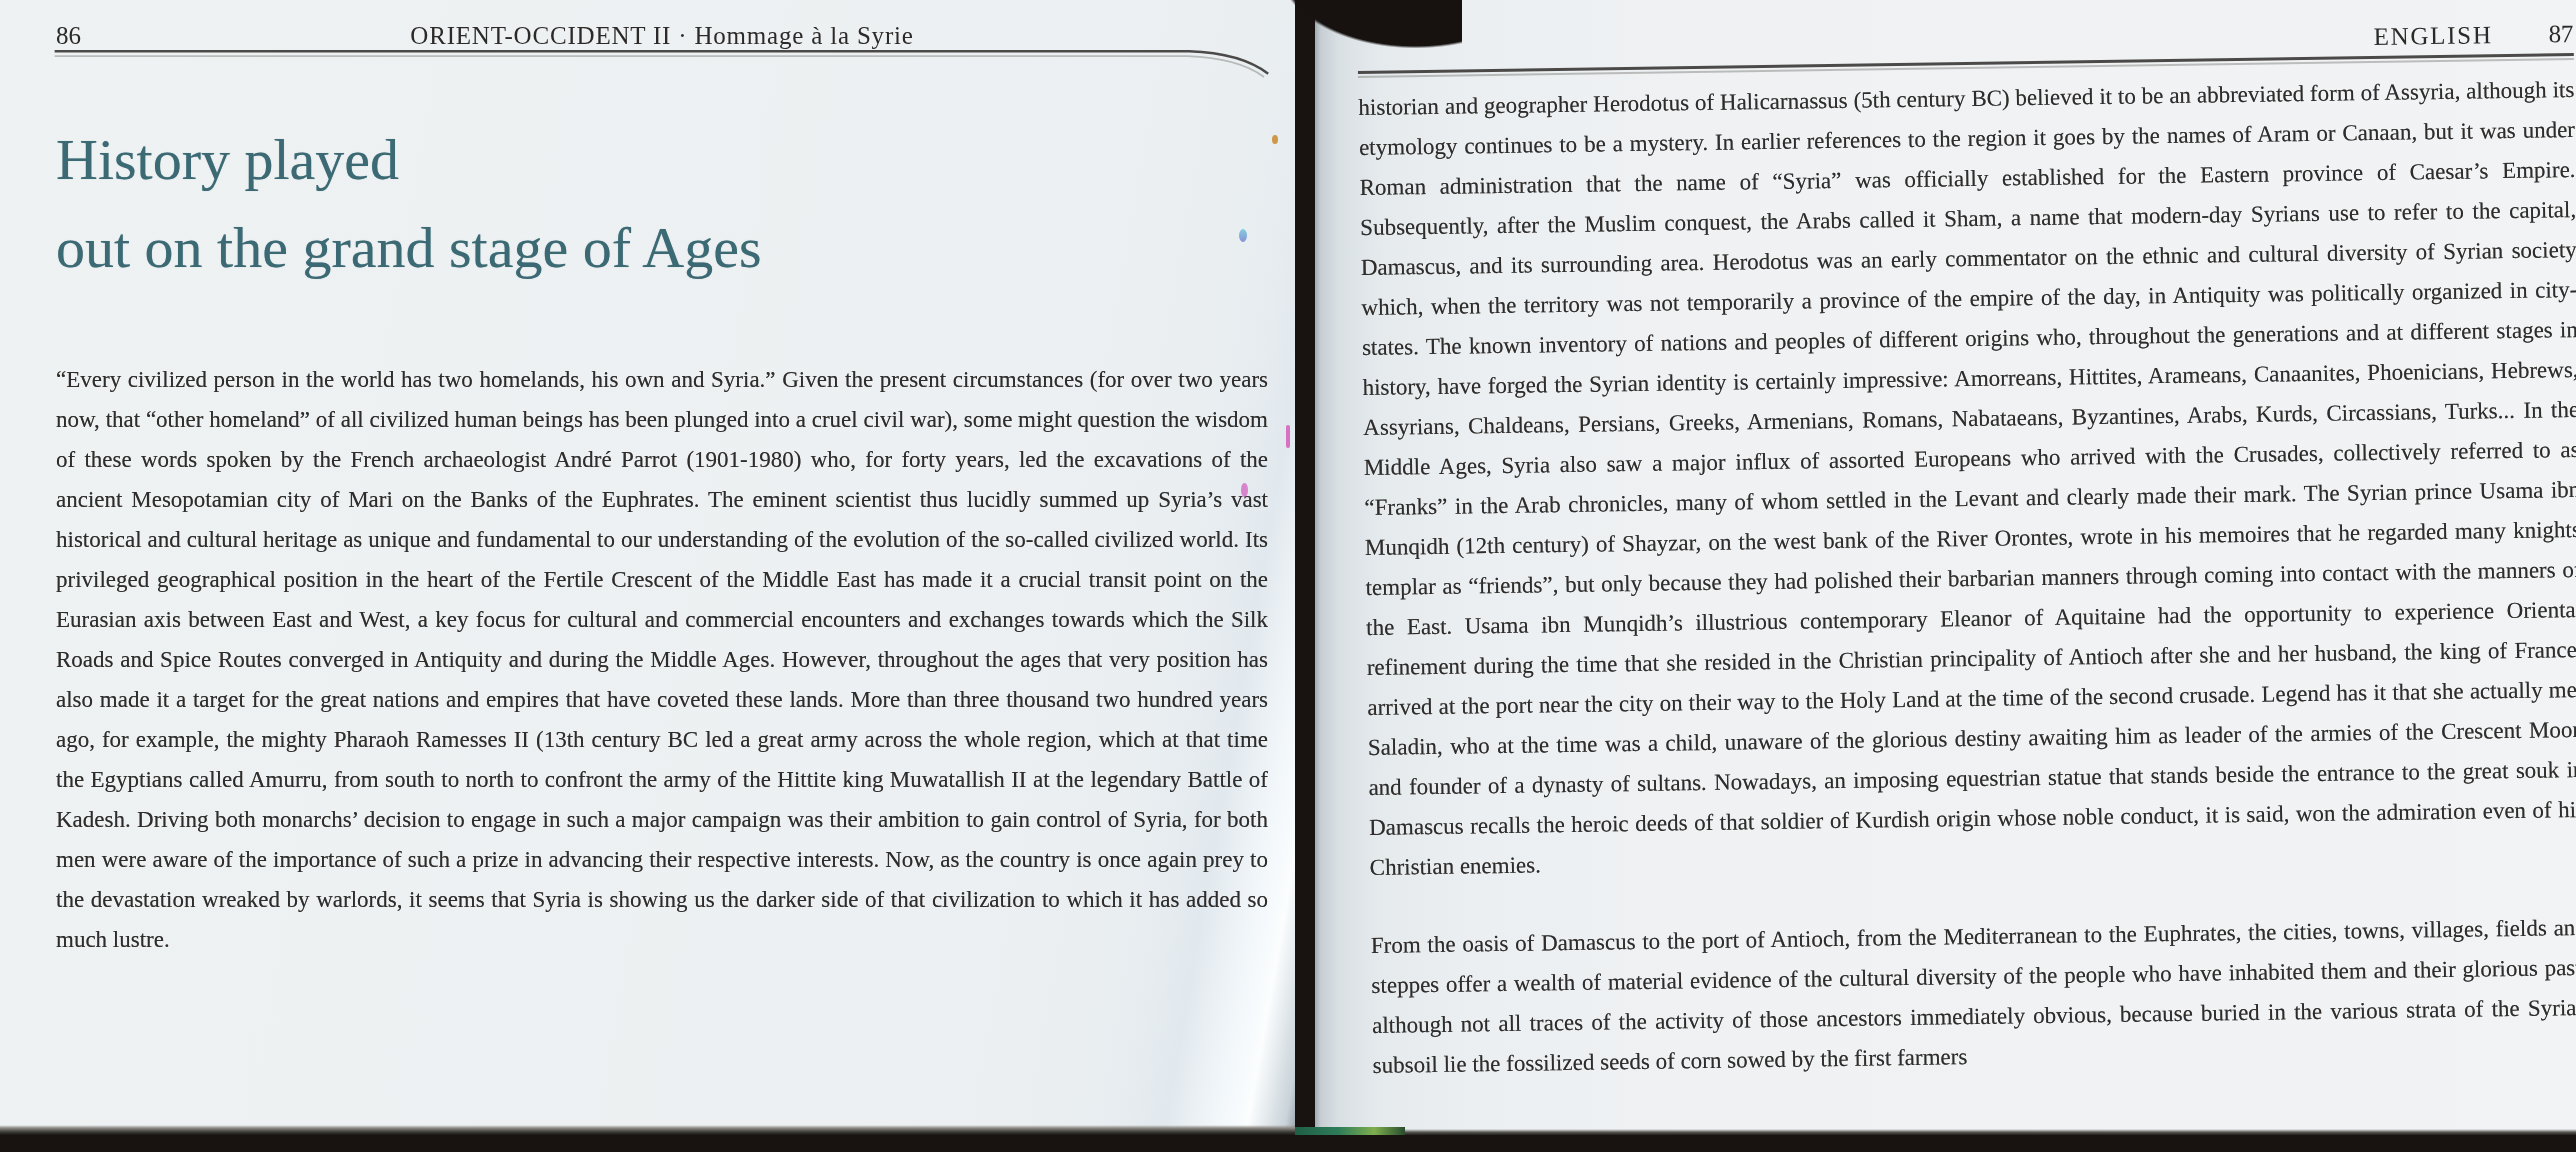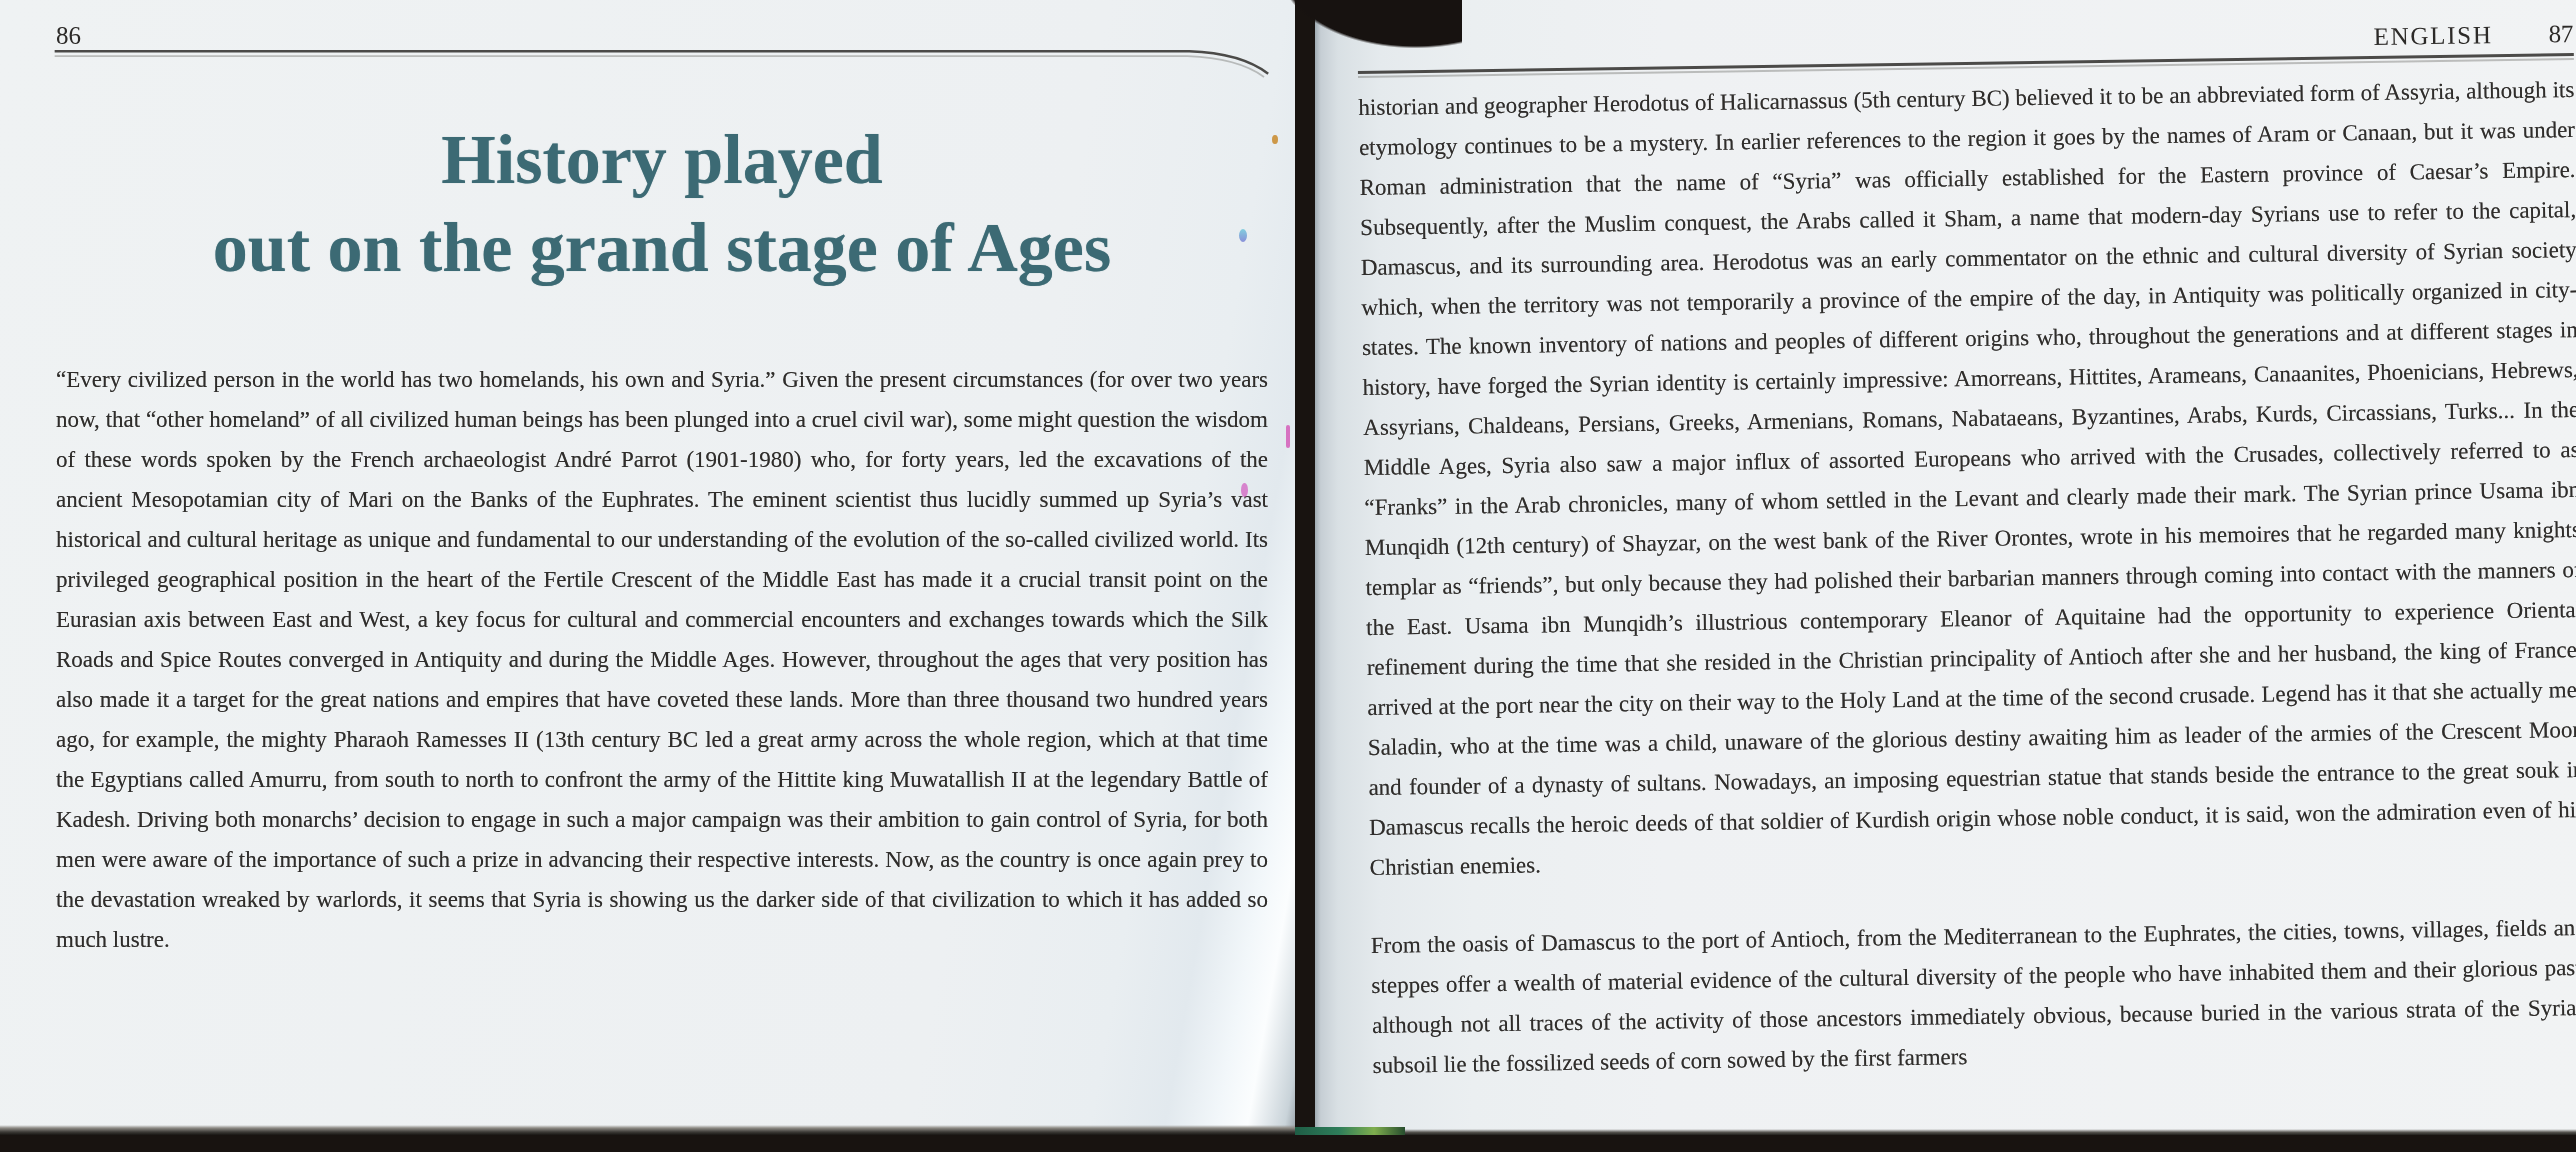--- a/index.html
+++ b/index.html
@@ -36,22 +36,22 @@
   .body-copy{position:absolute;font-size:23px;line-height:40px;text-align:justify;
     color:#2f2d2b;text-shadow:0 0 0.5px rgba(47,45,43,.55);}
   .body-copy p{margin:0;}
   .body-copy p + p{margin-top:38px;}
 
   
   .left-content{position:absolute;left:56px;top:0;width:1212px;height:1153px;}
   .left-content .runhead-row{top:21.6px;left:0;width:1212px;text-align:center;}
   .left-content .pageno{position:absolute;left:0;top:0;letter-spacing:0;}
   .rule-left{position:absolute;left:-3.3px;top:47px;}
-  .title{position:absolute;left:0;top:116px;width:1212px;margin:0;text-align:center;
-    font-size:70px;line-height:88px;font-weight:700;color:#3c6a74;
+  .title{position:absolute;left:0;top:116px;width:1212px;margin:0;text-align:left;
+    font-size:58px;line-height:88px;font-weight:400;color:#3c6a74;
     text-shadow:0 0 0.8px rgba(55,100,110,.55);}
   .left-content .body-copy{top:360px;left:0;width:1212px;}
 
   
   .right-content{position:absolute;left:42px;top:0;width:1216px;height:1153px;
     transform:rotate(-0.85deg);transform-origin:1216px 0px;}
   .right-content .runhead-row{top:20px;left:0;width:1216px;text-align:right;letter-spacing:1.7px;}
   .right-content .pageno{margin-left:48px;letter-spacing:0;}
   .rule-right{position:absolute;left:0;top:53px;width:1216px;height:2.5px;background:#4b4a48;}
   .rule-right-echo{position:absolute;left:0;top:58px;width:1216px;height:1.7px;background:rgba(90,88,84,.35);}
@@ -60,20 +60,21 @@
 </head>
 <body>
 
 <div class="scene">
 
   <div class="page left">
     <div class="left-content">
 
       <div class="runhead-row">
         <span class="pageno">86</span>
+        <span>ORIENT-OCCIDENT II · Hommage à la Syrie</span>
       </div>
 
       <svg class="rule-left" width="1221" height="35" viewBox="0 0 1470 42">
         <path d="M2 5 L1368 5 Q1430 7 1463 32" stroke="#4b4a48" stroke-width="3" fill="none"></path>
         <path d="M2 11 L1366 11 Q1426 13 1458 36" stroke="rgba(90,88,84,.35)" stroke-width="2" fill="none"></path>
       </svg>
 
       <h1 class="title">
         <span>History played</span><br>
         <span>out on the grand stage of Ages</span>

